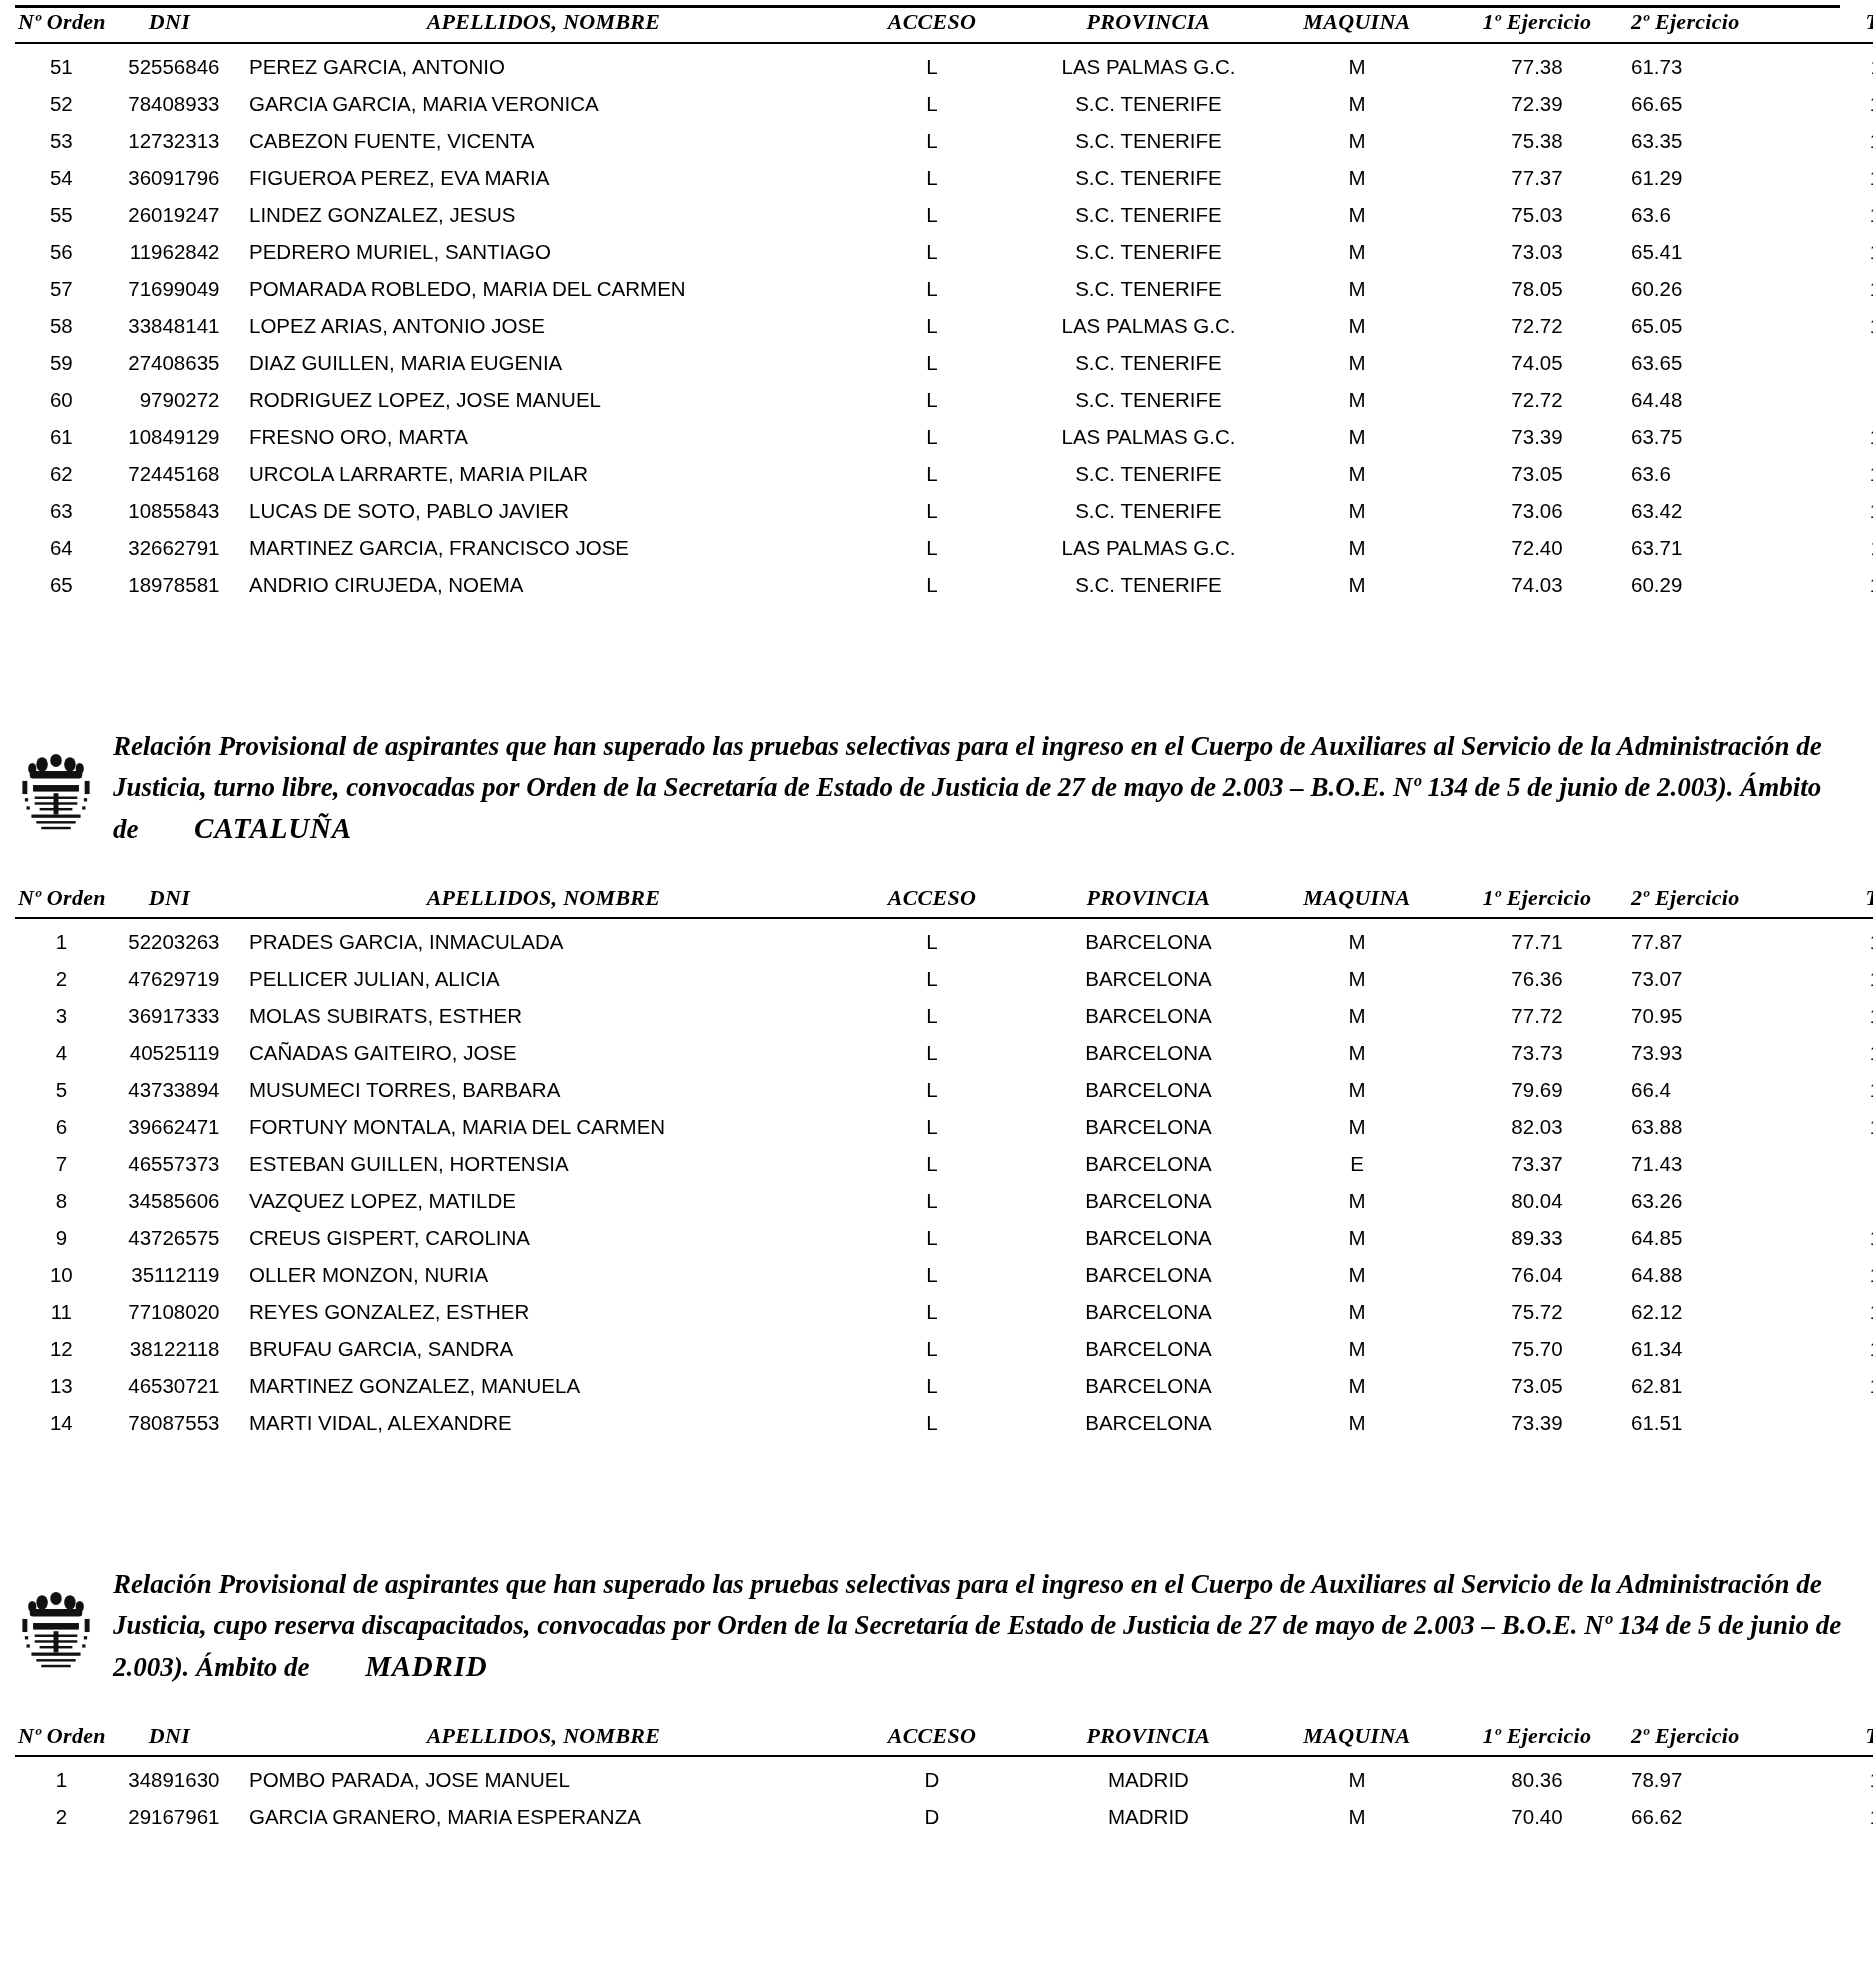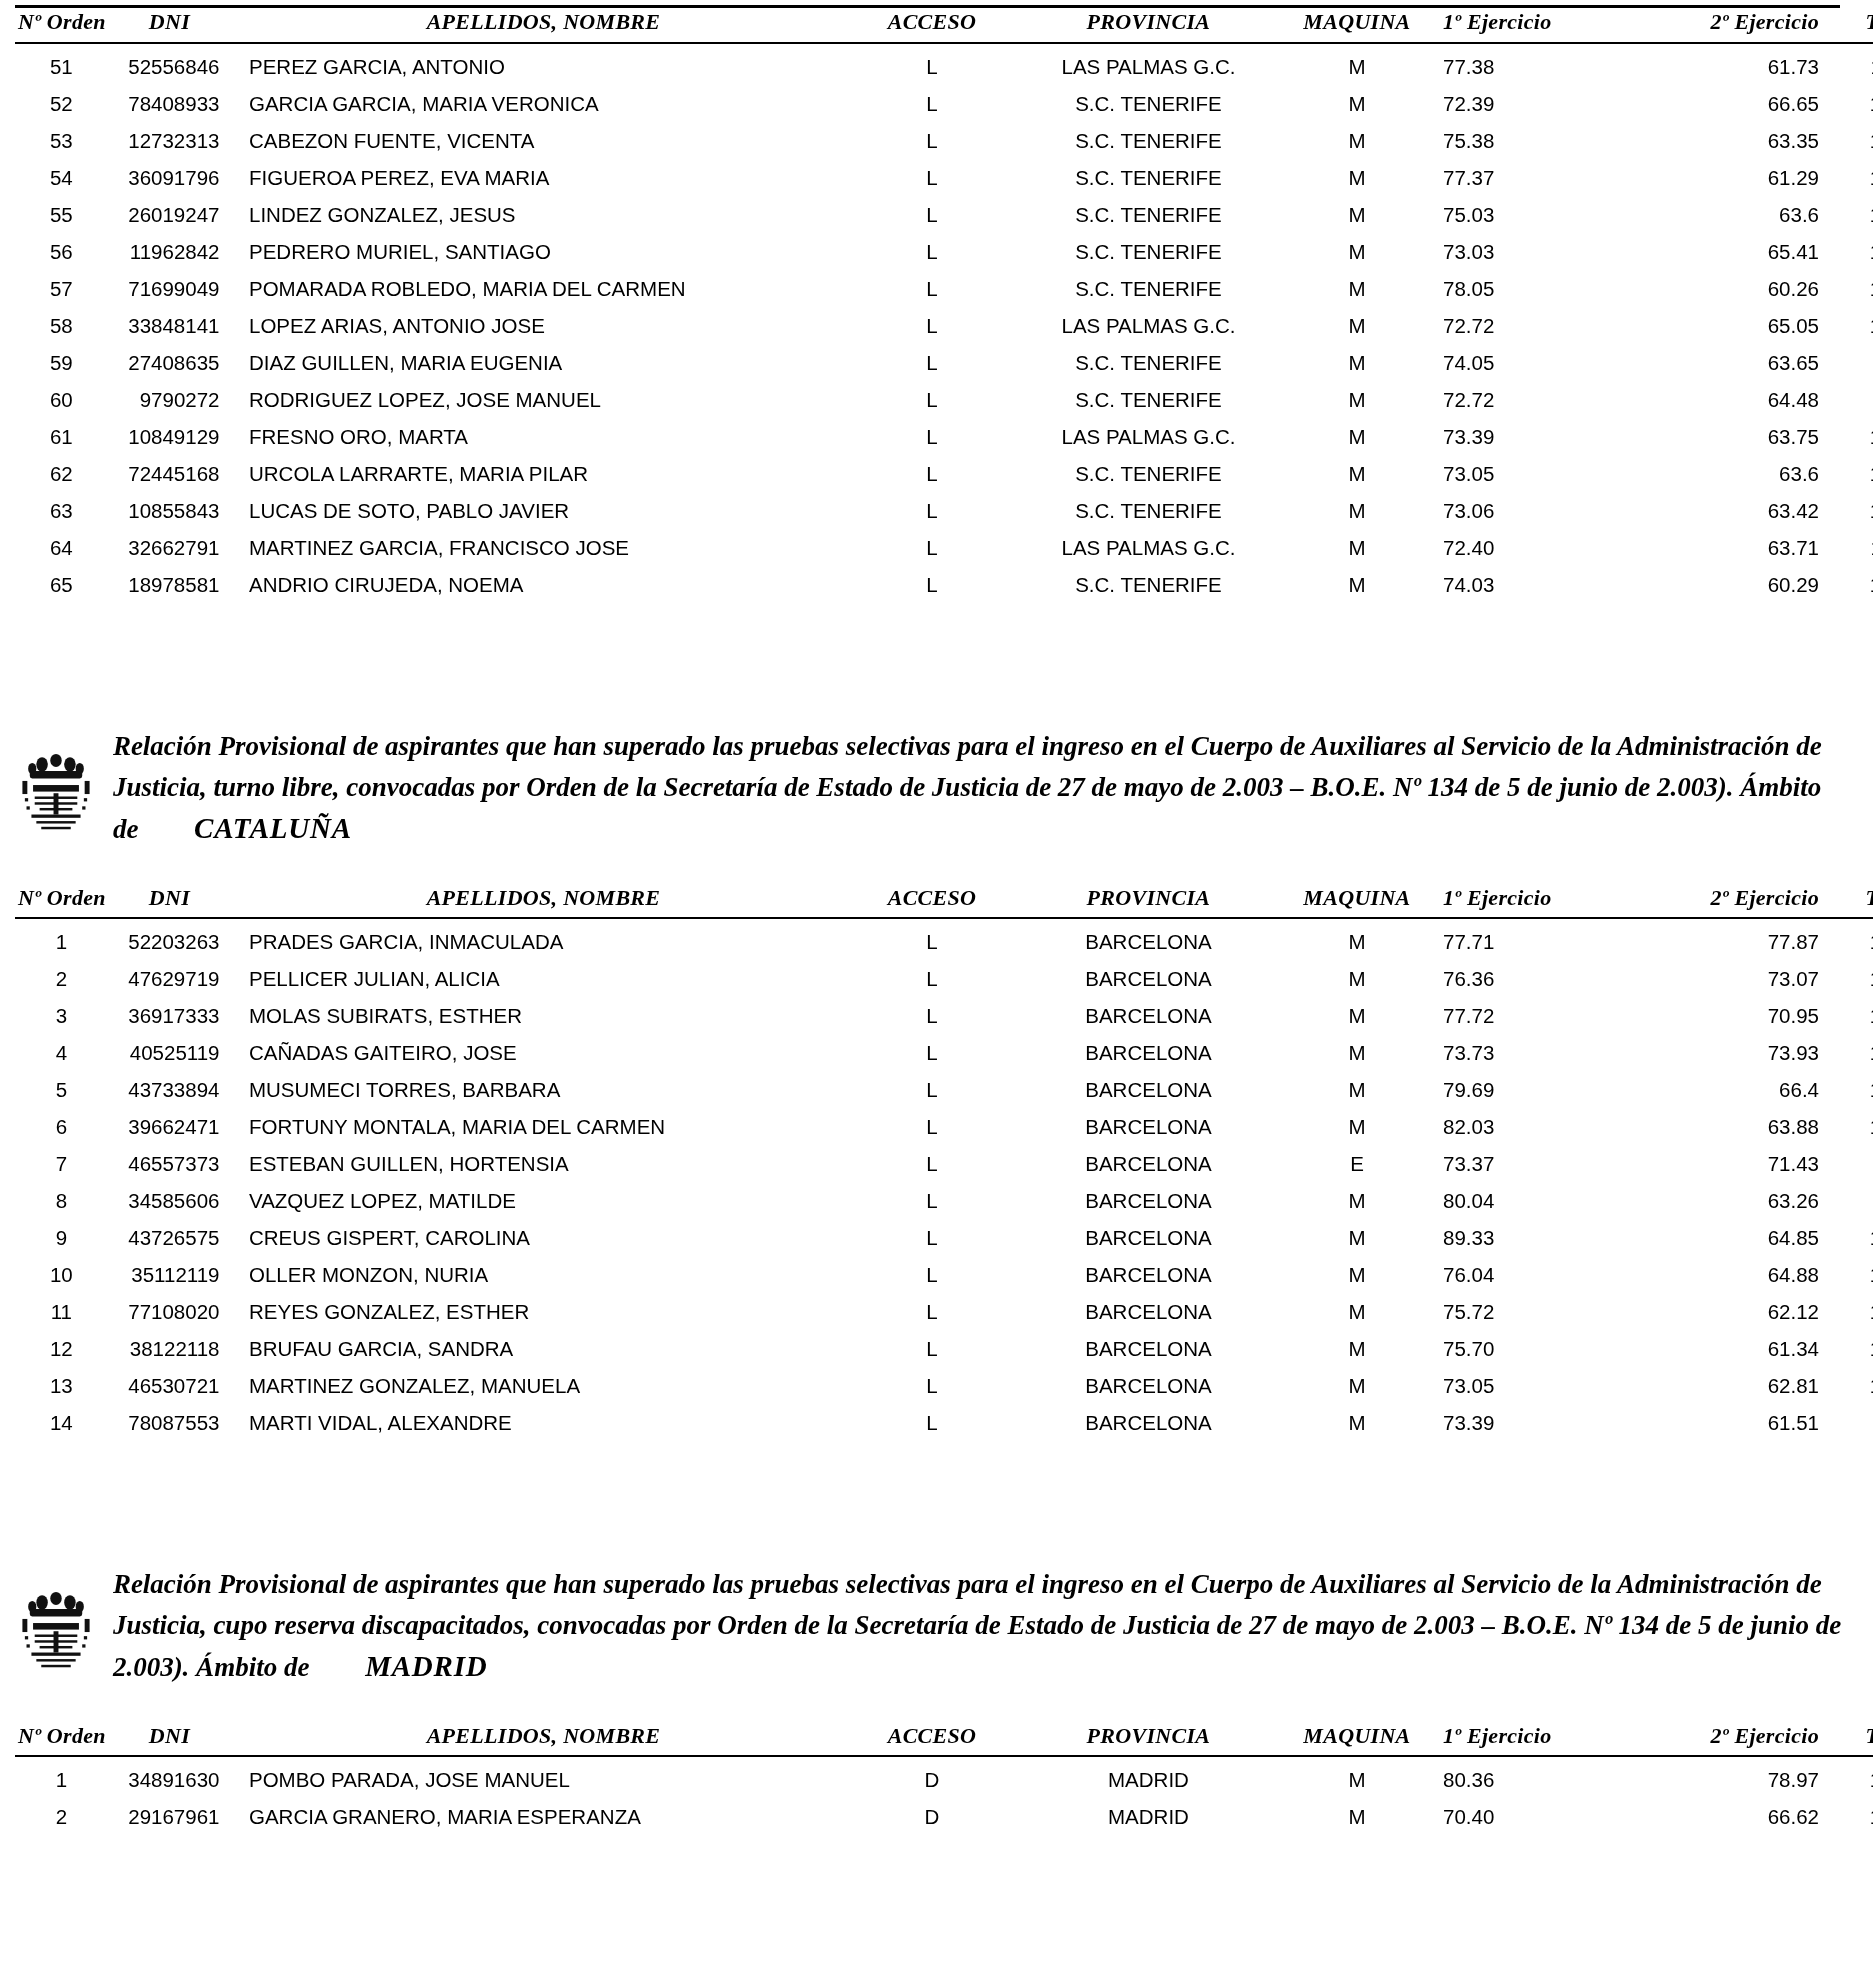--- a/index.html
+++ b/index.html
@@ -51,22 +51,22 @@
   }
   .tbl tbody tr:first-child td { padding-top: 10.6px; }
 
   
   .c-orden  { width: 90px;  text-align: center; }
   .c-dni    { width: 123px;  text-align: right;  padding-right: 11.5px !important; }
   .c-nombre { width: 589px;  text-align: left;   padding-left: 18px !important; }
   .c-acceso { width: 188px;  text-align: center; }
   .c-prov   { width: 245px;  text-align: center; }
   .c-maq    { width: 172px;  text-align: center; }
-  .c-ej1    { width: 188px;  text-align: left; }
-  .c-ej2    { width: 188px;  text-align: right; }
+  .c-ej1    { width: 188px;  text-align: center; }
+  .c-ej2    { width: 188px;  text-align: left; }
   .c-total  { width: 164px;  text-align: center; }
 
   
   th.c-orden  { text-align: left;  padding-left: 3.3px !important;}
   th.c-dni    { text-align: center; padding-right: 0 !important;}
   th.c-nombre { text-align: center; padding-left: 18px !important;}
 
   
   .toprule {
     height: 0;

